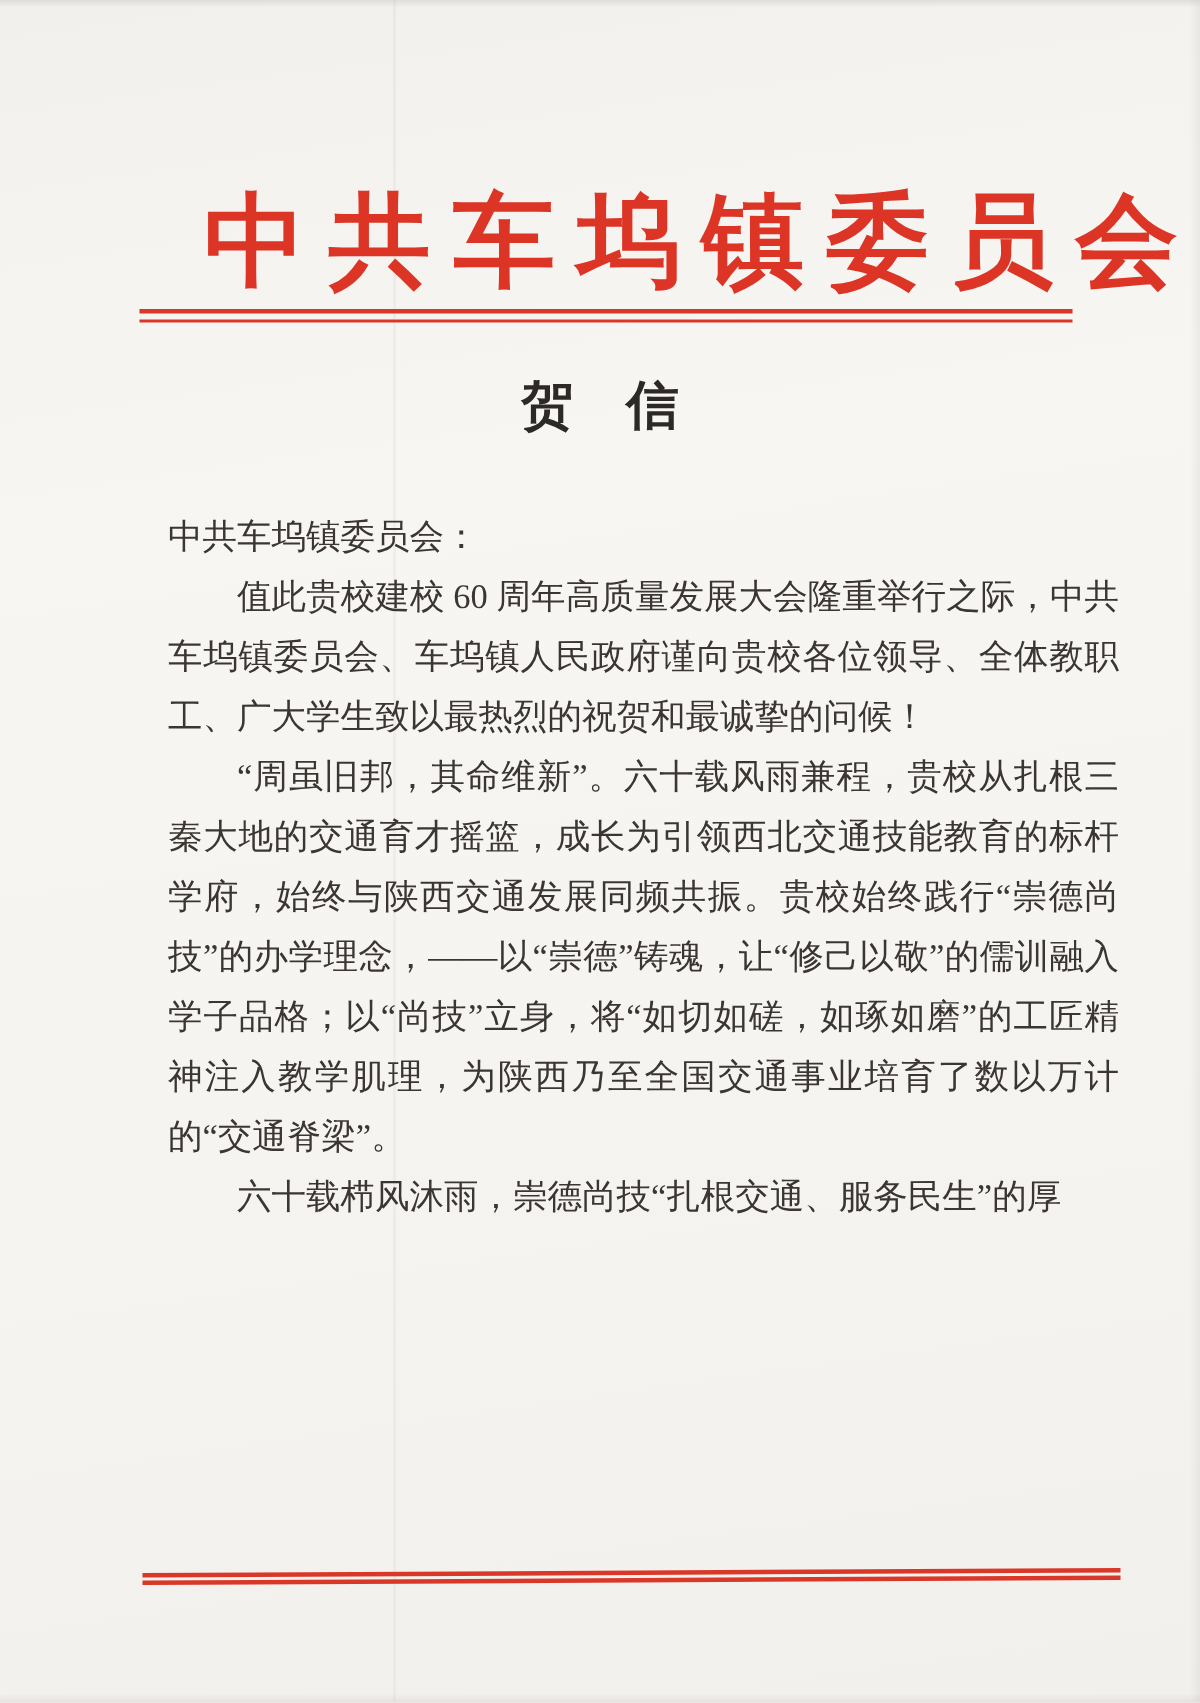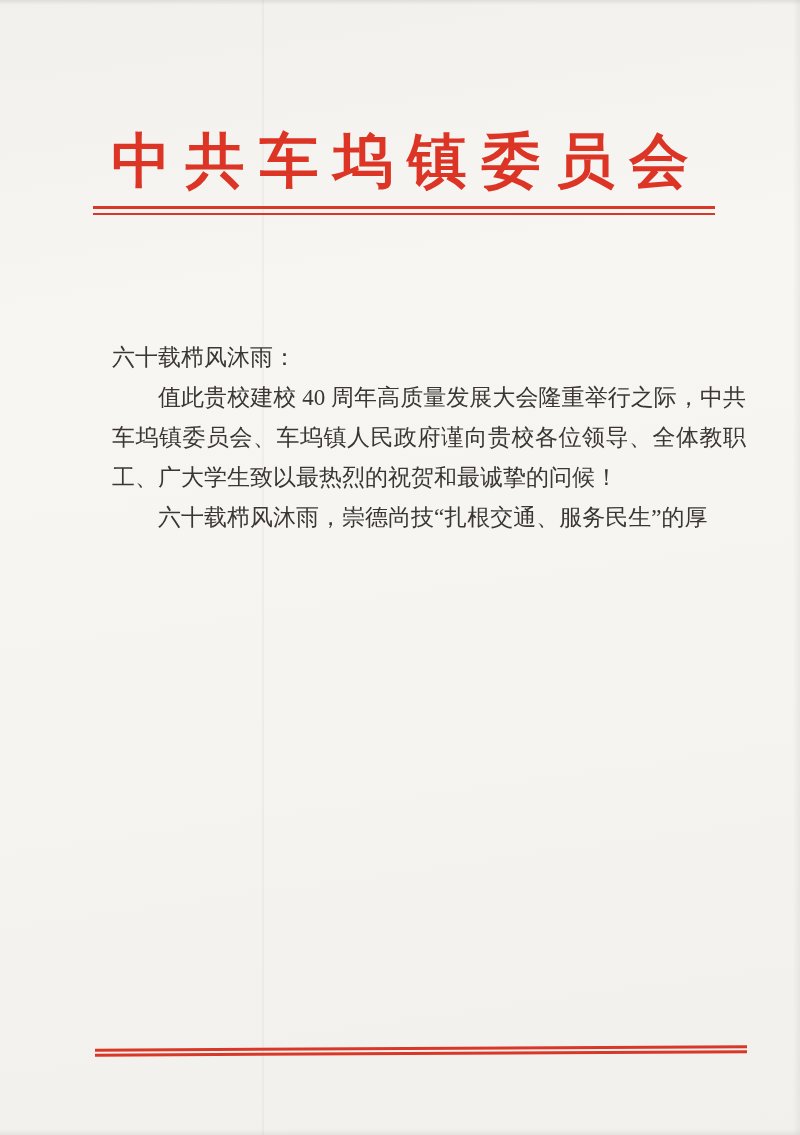--- a/index.html
+++ b/index.html
@@ -32,22 +32,22 @@
   .crease {
     position: absolute; top: 0; bottom: 0; left: 262px; width: 2px;
     background: rgba(175,170,162,0.10);
   }
 
   .org-title {
     position: absolute;
     top: 122px;
     left: 0;
     width: 100%;
-    text-align: center;
-    font-size: 59px;
+    text-align: right;
+    font-size: 68px;
     line-height: 78px;
     font-weight: bold;
     color: #dc3526;
     letter-spacing: 15px;
     text-indent: 15px;
     white-space: nowrap;
   }
   .header-rule {
     position: absolute;
     top: 206px;
@@ -101,24 +101,26 @@
 <body>
 
 <div class="page">
   <div class="edge-top"></div>
   <div class="crease"></div>
 
   <div class="org-title">中共车坞镇委员会</div>
 
   <div class="header-rule"></div>
 
+  <div class="letter-title">贺　信</div>
 
   <div class="body-text">
-    <p class="salutation">六十载栉风沐雨：</p>
-    <p>值此贵校建校 40 周年高质量发展大会隆重举行之际，中共车坞镇委员会、车坞镇人民政府谨向贵校各位领导、全体教职工、广大学生致以最热烈的祝贺和最诚挚的问候！</p>
+    <p class="salutation">中共车坞镇委员会：</p>
+    <p>值此贵校建校 60 周年高质量发展大会隆重举行之际，中共车坞镇委员会、车坞镇人民政府谨向贵校各位领导、全体教职工、广大学生致以最热烈的祝贺和最诚挚的问候！</p>
+    <p>“周虽旧邦，其命维新”。六十载风雨兼程，贵校从扎根三秦大地的交通育才摇篮，成长为引领西北交通技能教育的标杆学府，始终与陕西交通发展同频共振。贵校始终践行“崇德尚技”的办学理念，——以“崇德”铸魂，让“修己以敬”的儒训融入学子品格；以“尚技”立身，将“如切如磋，如琢如磨”的工匠精神注入教学肌理，为陕西乃至全国交通事业培育了数以万计的“交通脊梁”。</p>
     <p>六十载栉风沐雨，崇德尚技“扎根交通、服务民生”的厚</p>
   </div>
 
   <div class="footer-rule"></div>
 
   <div class="edge-right"></div>
   <div class="edge-bottom"></div>
 </div>
 
 </body></html>

